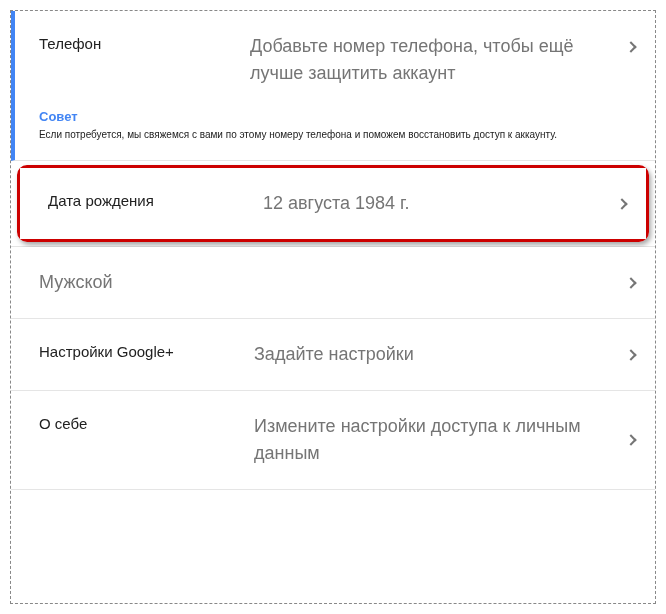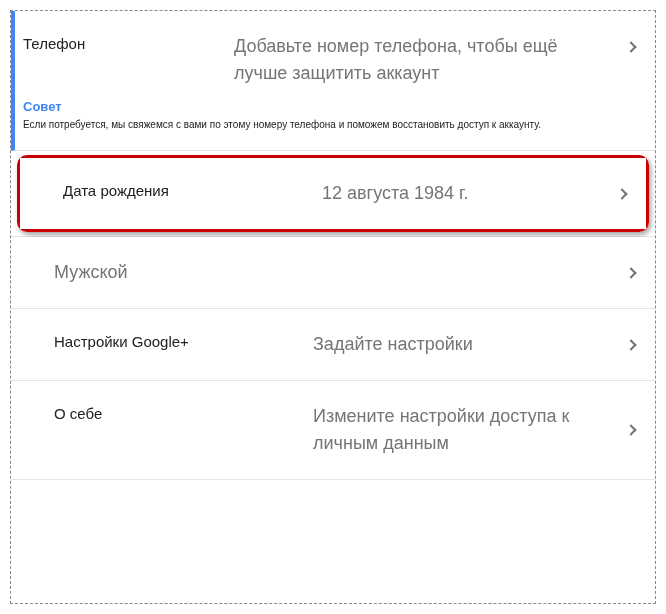--- a/index.html
+++ b/index.html
@@ -17,26 +17,25 @@
     border: 1px dashed #888;
     background: #fff;
     overflow: hidden;
   }
   .list {
     padding: 0;
   }
   .row {
     display: flex;
     align-items: flex-start;
-    padding: 22px 24px 22px 43px;
+    padding: 22px 24px 22px 28px;
     border-bottom: 1px solid #e5e5e5;
     background: #fff;
     position: relative;
     cursor: pointer;
-    gap: 44px;
   }
   .row.no-bottom { border-bottom: none; }
   .label-col {
     width: 215px;
     flex-shrink: 0;
     font-size: 15px;
     color: #212121;
     line-height: 1.4;
   }
   .value-col {
@@ -71,32 +70,32 @@
     position: relative;
     padding-right: 10px;
     cursor: pointer;
   }
   .phone-top .chevron { right: -4px; top: 10px; transform: rotate(-45deg);}
   .phone-top .label-col { width: 211px; }
   .hint-title {
     color: #4285f4;
     font-size: 13px;
     font-weight: bold;
-    margin-top: 12px;
+    margin-top: 22px;
   }
   .hint-text {
     color: #212121;
     font-size: 10px;
     margin-top: 3px;
     line-height: 1.5;
     max-width: 590px;
   }
   .phone-wrapper {
     border-bottom: 1px solid #e5e5e5;
-    padding: 22px 24px 18px 8px;
+    padding: 22px 24px 18px 24px;
   }
   
   .highlight {
     position: relative;
     border: 3px solid #cc0000;
     border-radius: 10px;
     box-shadow: 2px 3px 5px rgba(0,0,0,0.35);
     margin: 4px 6px;
   }
   .highlight .row {

